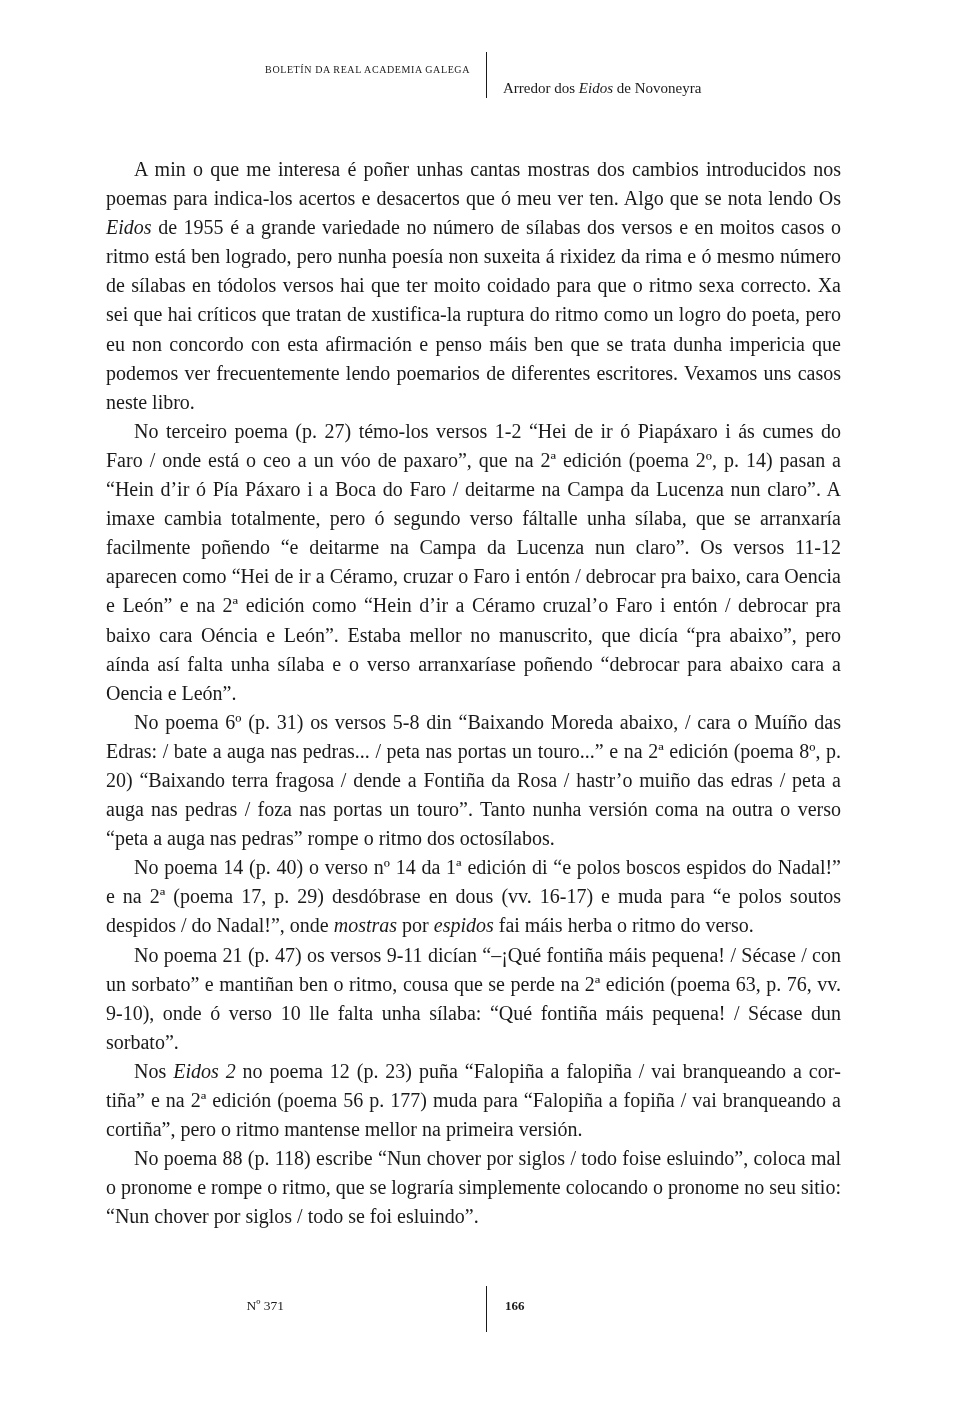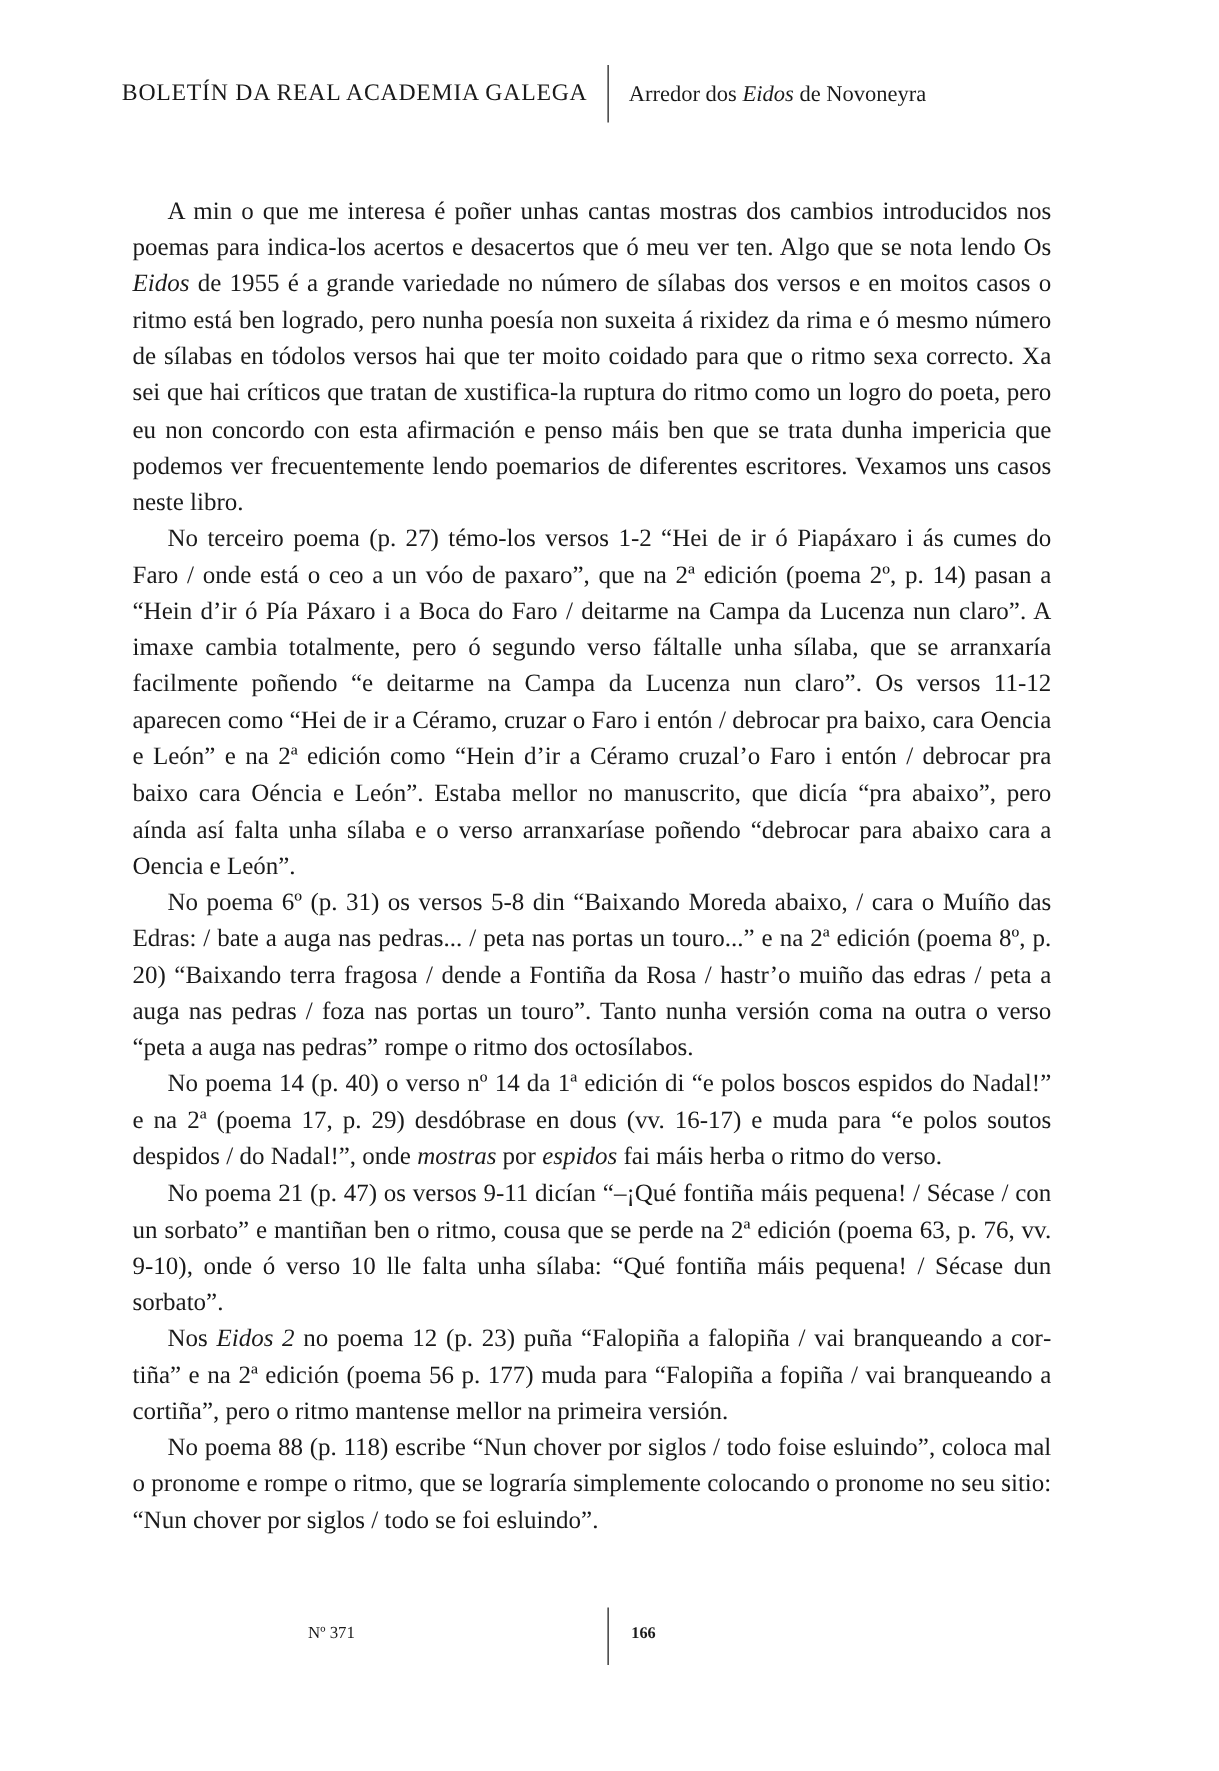--- a/index.html
+++ b/index.html
@@ -19,37 +19,37 @@
       position: absolute;
       top: 52px;
       left: 0;
       width: 975px;
       height: 46px;
     }
     .header-left {
       position: absolute;
       right: 505px;
       top: 12px;
-      font-size: 19px;
+      font-size: 10px;
       letter-spacing: 0.6px;
       white-space: nowrap;
     }
     .header-divider {
       position: absolute;
       left: 486px;
       top: 0;
       width: 1px;
       height: 46px;
       background: #1a1a1a;
     }
     .header-right {
       position: absolute;
       left: 503px;
-      top: 13px;
-      font-size: 18px;
+      top: 28px;
+      font-size: 15px;
       white-space: nowrap;
     }
     .header-right i { font-style: italic; }
 
     .body-text {
       position: absolute;
       top: 155px;
       left: 106px;
       width: 735px;
       font-size: 20px;

